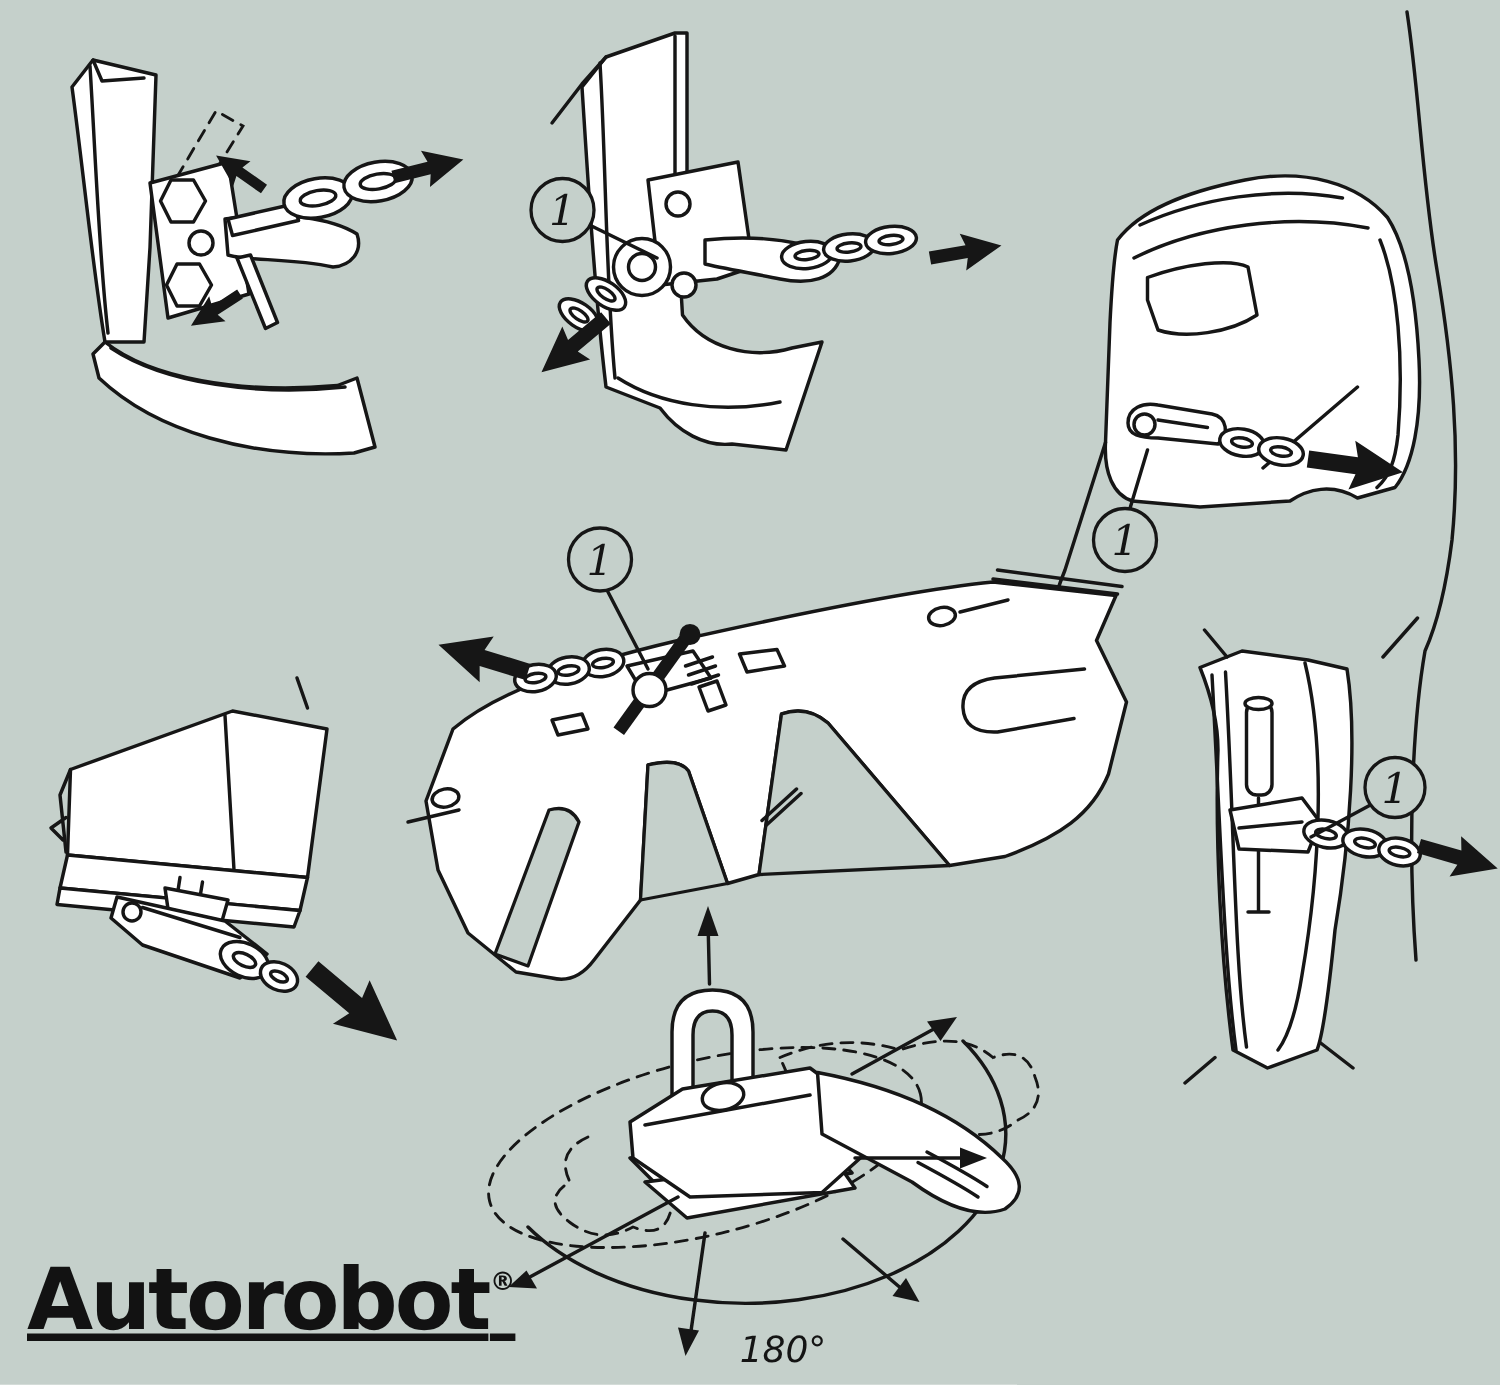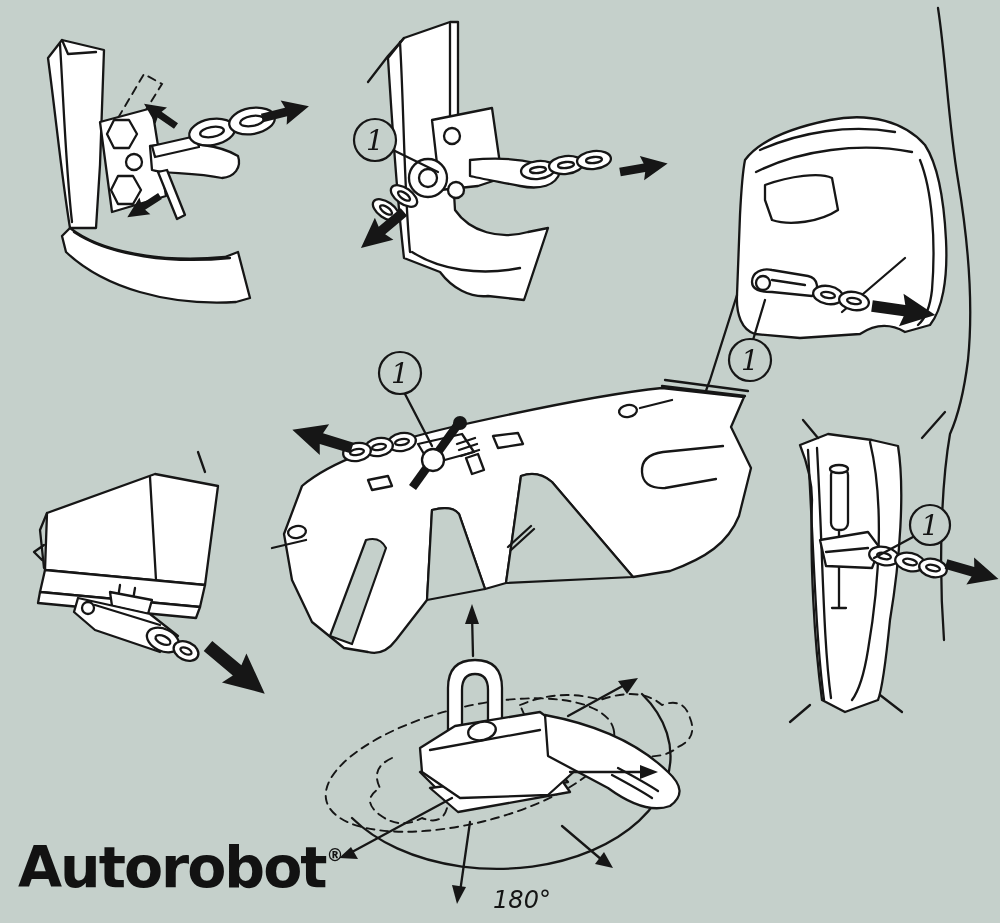--- a/index.html
+++ b/index.html
@@ -17,20 +17,21 @@
   .blk  { fill:#161616; stroke:none; }
   .th   { fill:#161616; stroke:none; }
   .co-t { font:italic 28px "DejaVu Serif", serif; fill:#141414; }
   .deg  { font:italic 24px "DejaVu Sans", sans-serif; fill:#141414; }
   
   .logo {
     position:absolute; left:18px; top:836px;
     font-family:"DejaVu Sans", sans-serif; font-weight:bold;
     font-size:57px; letter-spacing:-2px; color:#121212; line-height:1.1;
     white-space:nowrap;
+    text-decoration:underline;
   }
   .logo sup { font-size:17px; letter-spacing:0; vertical-align:26px; margin-left:1px; }
 </style>
 </head>
 <body>
 
 <div class="canvas">
 
 <svg class="art" width="1000" height="923" viewBox="0 0 1000 923">
   <defs>

